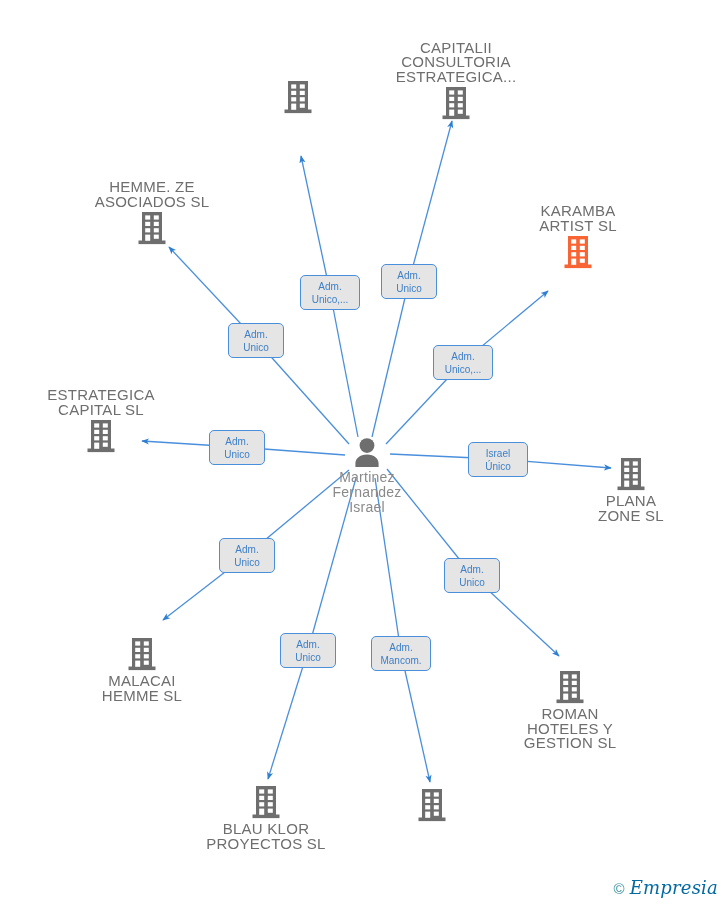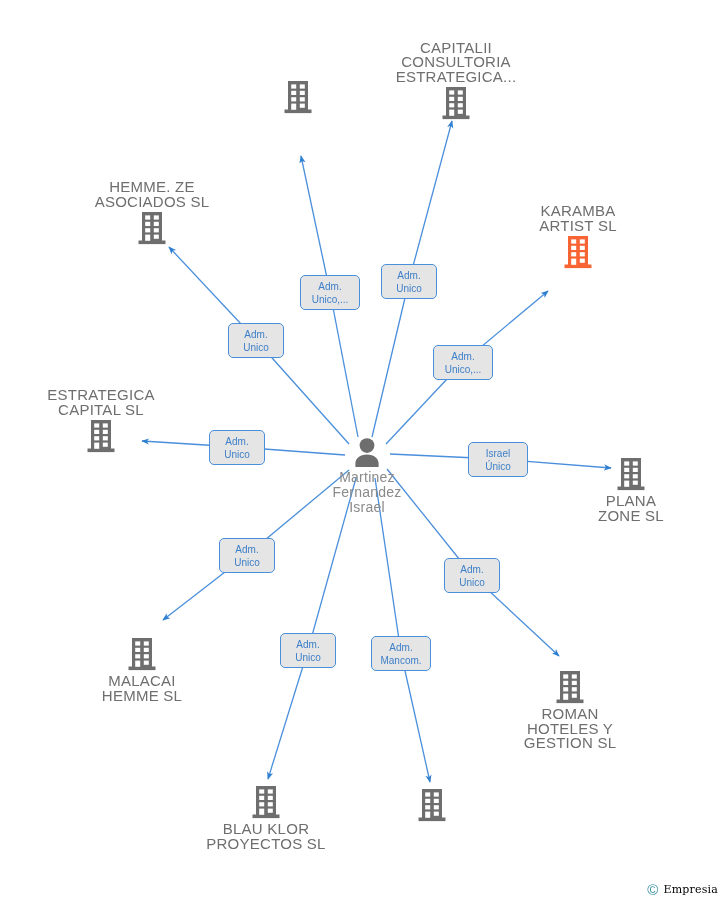--- a/index.html
+++ b/index.html
@@ -83,22 +83,23 @@
     gap:5px;
     user-select:none;
   }
   #watermark .copy{
     font-size:15px;
     color:#3a8f9e;
     line-height:1;
   }
   #watermark .brand{
     font-family:"DejaVu Serif","Liberation Serif",serif;
-    font-size:11px;
-    color:#000000;
+    font-style:italic;
+    font-size:18px;
+    color:#0369a1;
     line-height:1;
     letter-spacing:.2px;
   }
 </style>
 </head>
 <body>
 
 <div id="stage">
 
   <svg id="edges" viewBox="0 0 728 905" width="728" height="905" xmlns="http://www.w3.org/2000/svg">

